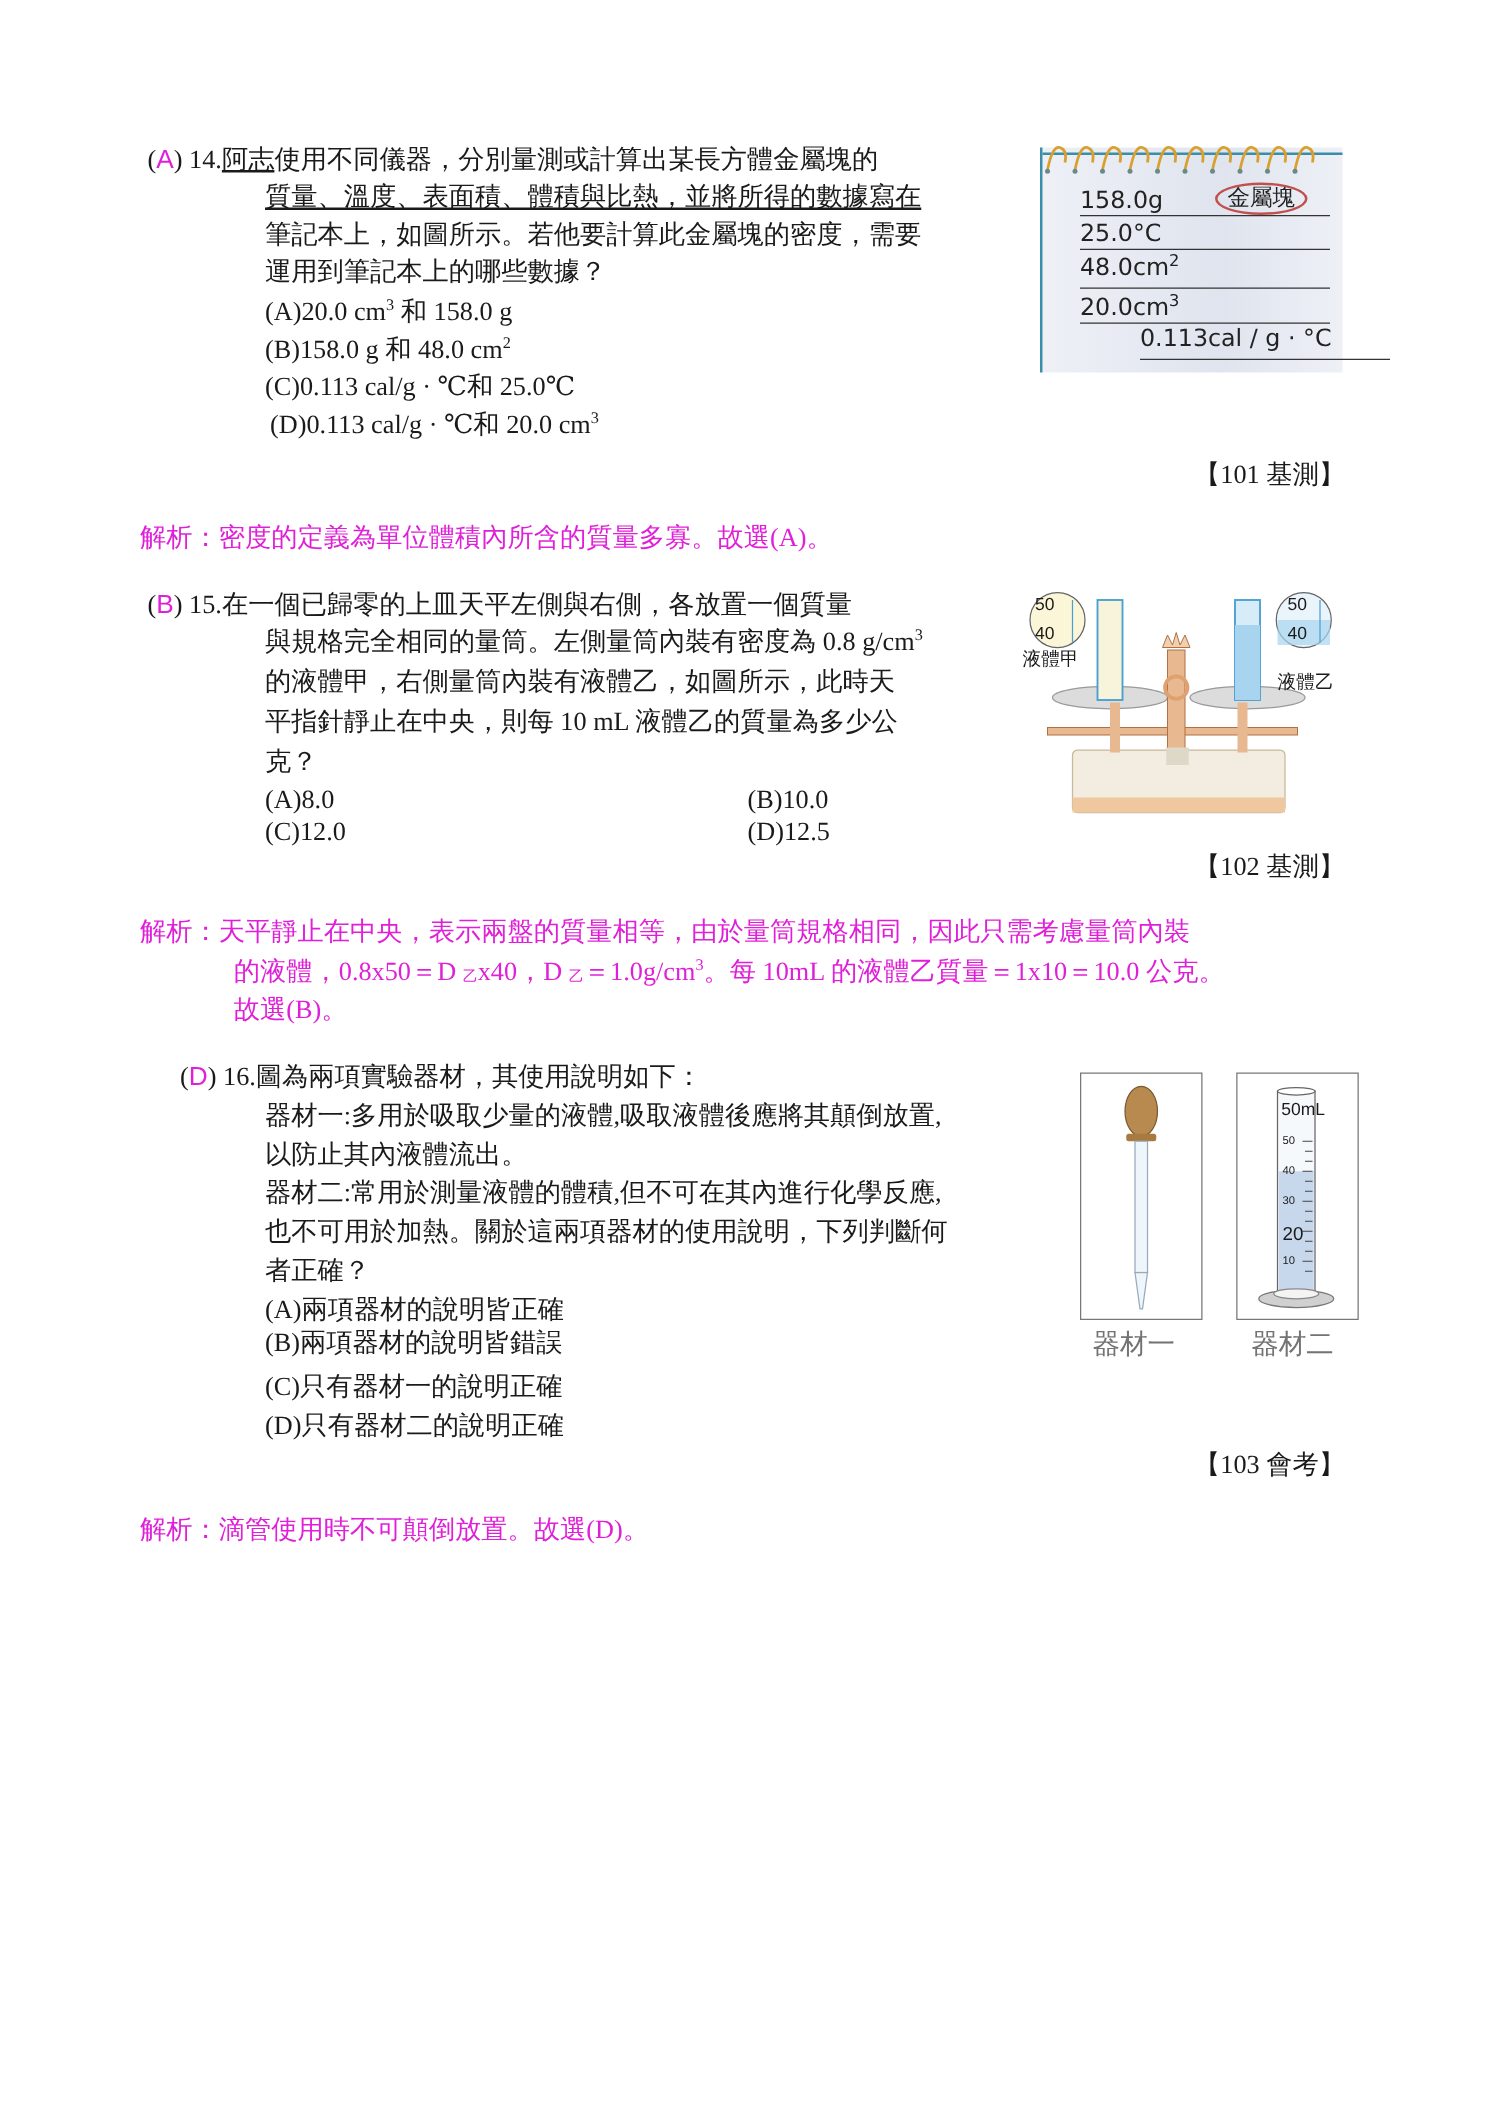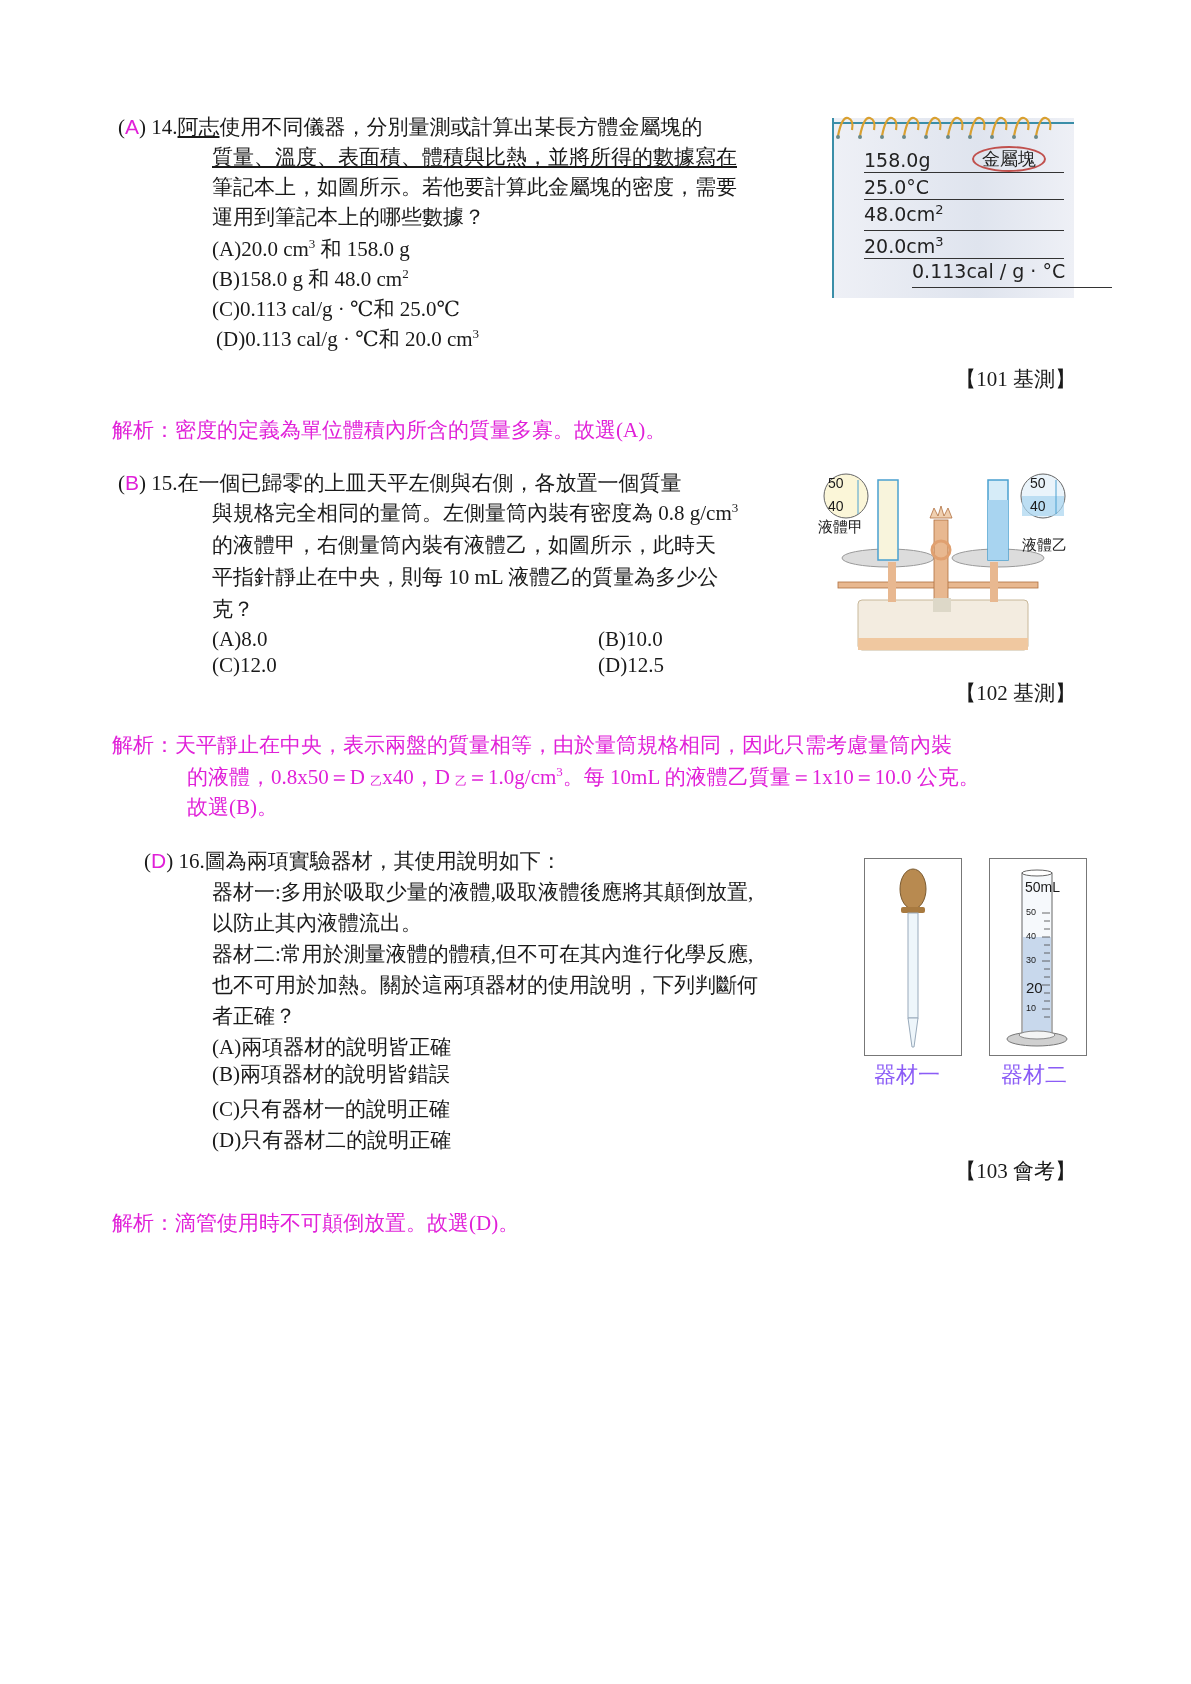--- a/index.html
+++ b/index.html
@@ -13,21 +13,21 @@
   sup { font-size:13px; vertical-align:super; line-height:0; }
   .src { position:absolute; right:115px; white-space:nowrap; line-height:30px; }
   .sub-z { font-size:12px; vertical-align:-1px; }
   .sans { font-family:"Liberation Sans","DejaVu Sans",sans-serif; }
   
   .notebook { left:832px; top:118px; width:240px; height:180px; background:linear-gradient(90deg,#eef0f6,#dfe4ee 60%,#eef0f6); border-left:2px solid #3a8ea8; }
   .notebook .topbar { position:absolute; left:0; top:4px; width:240px; height:2px; background:#3a8ea8; }
   .nb-row { position:absolute; left:30px; width:200px; border-bottom:1.5px solid #333; font-family:"DejaVu Sans","Liberation Sans",sans-serif; font-size:19px; color:#222; line-height:24px; }
   .nb-tag { position:absolute; right:18px; top:-2px; border:2px solid #c0504d; border-radius:50%; padding:0 8px; font-size:18px; line-height:22px; }
   .diagram-box { border:1.5px solid #777; background:#fff; }
-  .cap { font-family:"DejaVu Sans","Liberation Sans",sans-serif; font-size:22px; color:#8b5cf6; }
+  .cap { font-family:"DejaVu Sans","Liberation Sans",sans-serif; font-size:22px; color:#737373; }
 </style>
 </head>
 <body>
 
 <div>
   <div class="line" style="left:118px; top:112px;">
     (<span class="ans">A</span>)&nbsp;<span>14.</span><span class="u">阿志</span><span>使用不同儀器，分別量測或計算出某長方體金屬塊的</span>
   </div>
   <div class="line" style="left:212px; top:142px;text-decoration:underline;">質量、溫度、表面積、體積與比熱，並將所得的數據寫在</div>
   <div class="line" style="left:212px; top:172px;">筆記本上，如圖所示。若他要計算此金屬塊的密度，需要</div>

